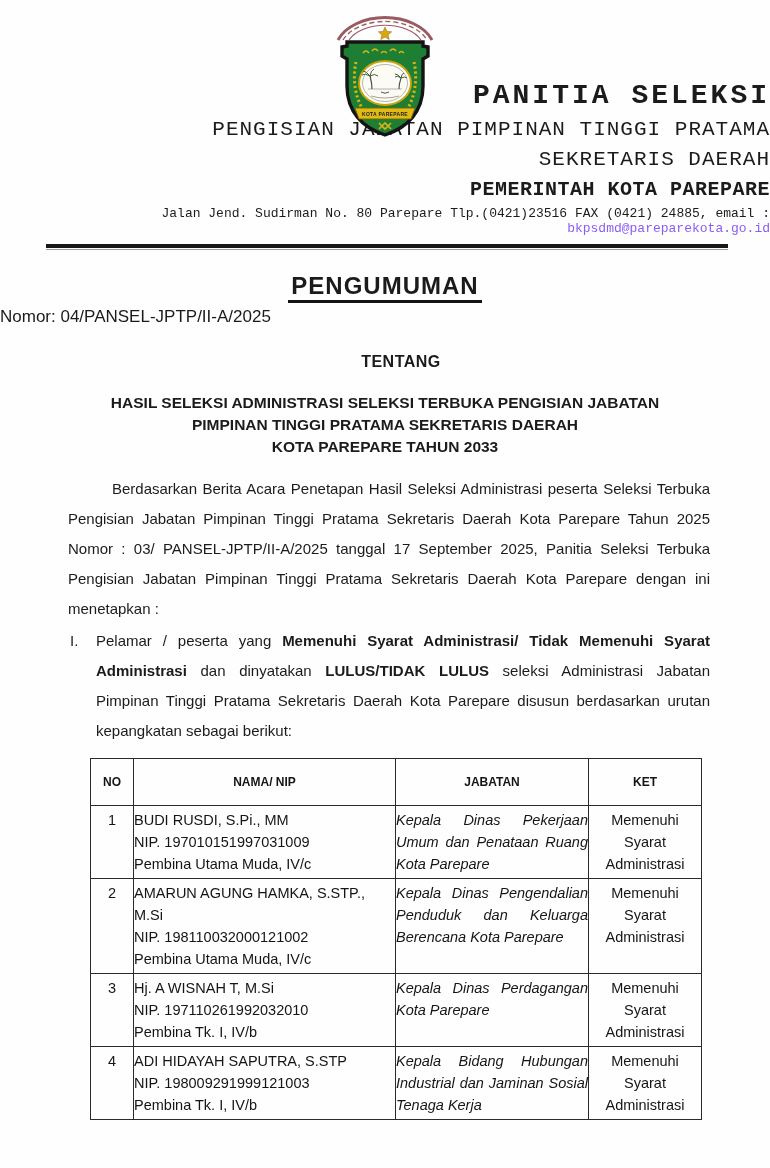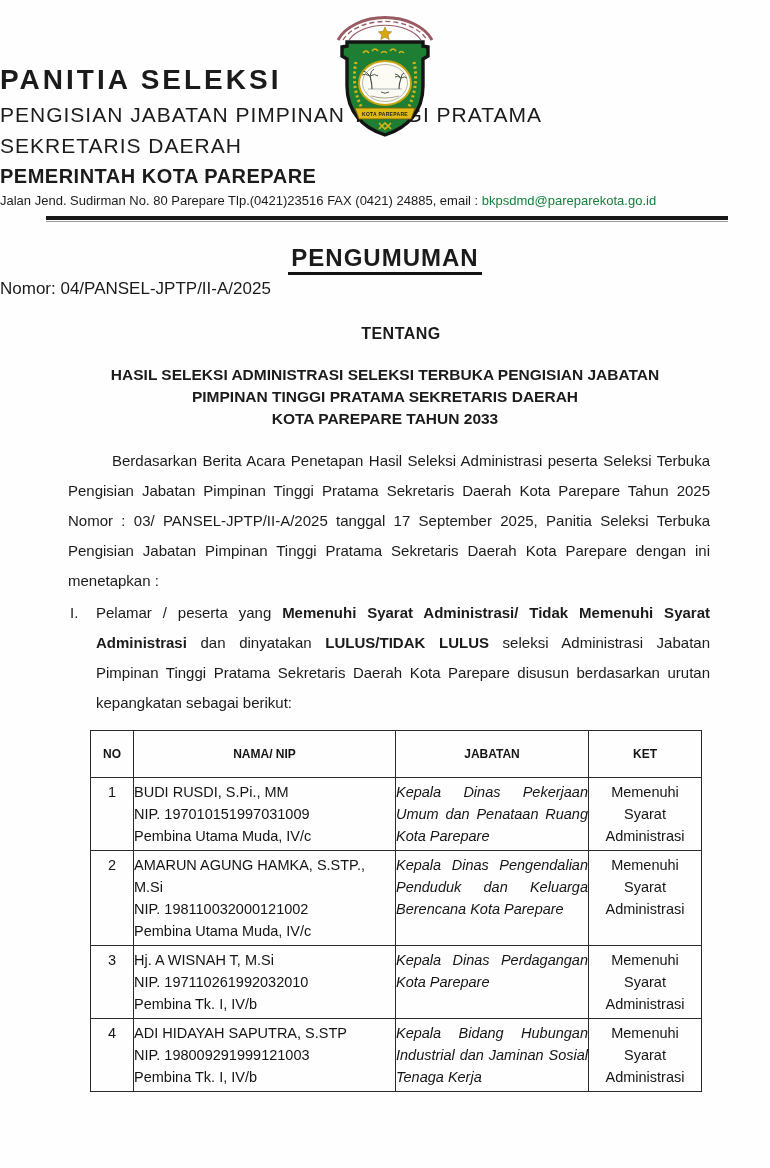--- a/index.html
+++ b/index.html
@@ -7,27 +7,27 @@
     position:relative;
     width:770px;height:1168px;
     margin:0 auto;
     background:#fefefe;
     color:#1b1b1b;
     font-family:"Liberation Sans",sans-serif;
     overflow:hidden;
   }
   
   .emblem{position:absolute;top:10px;left:50%;transform:translateX(-50%);}
-  .letterhead{text-align:left;padding-top:64px;}
+  .letterhead{text-align:right;padding-top:80px;font-family:Liberation Mono, monospace;}
   .lh-committee{font-size:28px;font-weight:800;letter-spacing:3px;}
   .lh-sub1{font-size:21px;margin-top:7px;letter-spacing:1px;}
   .lh-sub2{font-size:21px;margin-top:7px;letter-spacing:1px;}
   .lh-gov{font-size:20px;font-weight:800;margin-top:7px;letter-spacing:.5px;}
   .lh-address{font-size:13px;margin-top:5px;}
-  .lh-email{color:#15803d;}
+  .lh-email{color:#8b5cf6;}
   .rule{
     height:8px;margin:8px 42px 0 46px;
     background:linear-gradient(#171717 0 4px,#fdfdfd 4px 5px,#9b9b9b 5px 6px,#fdfdfd 6px 8px);
   }
   
   .ann-title{text-align:center;margin-top:20px;}
   .ann-title span{
     font-size:24px;font-weight:800;letter-spacing:1px;
     border-bottom:3px solid #141414;padding:0 3px 1px;
   }

